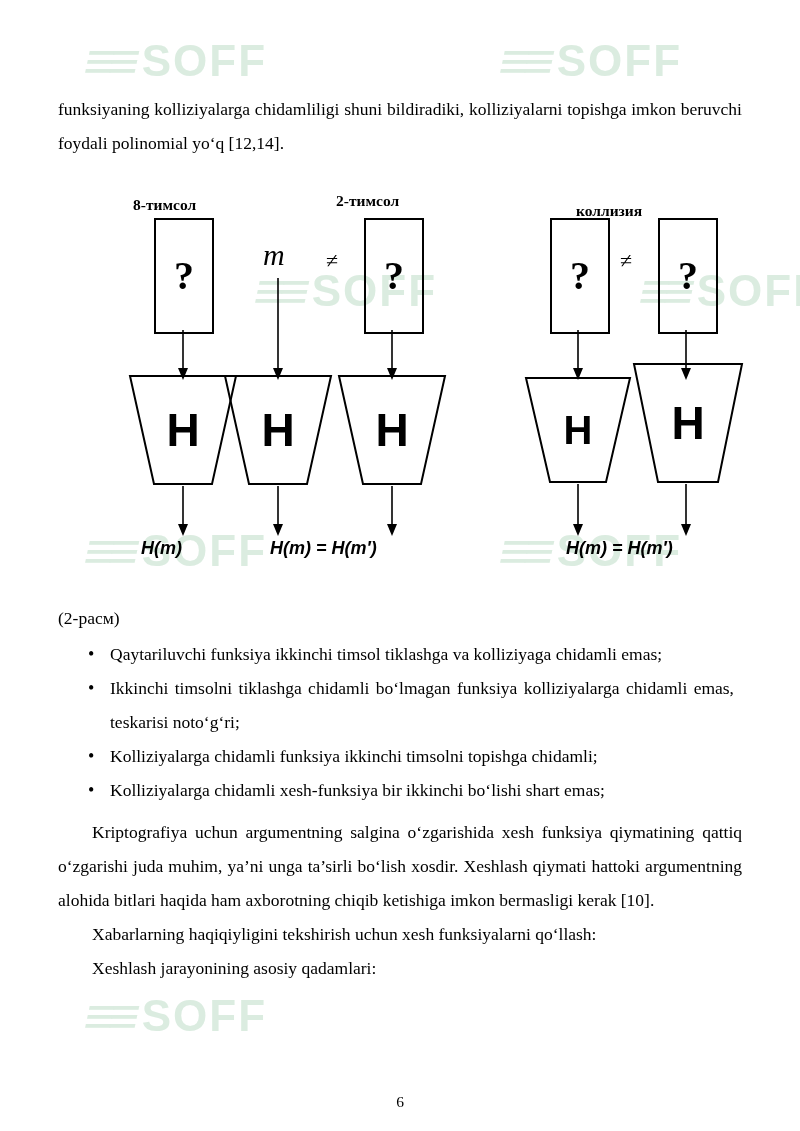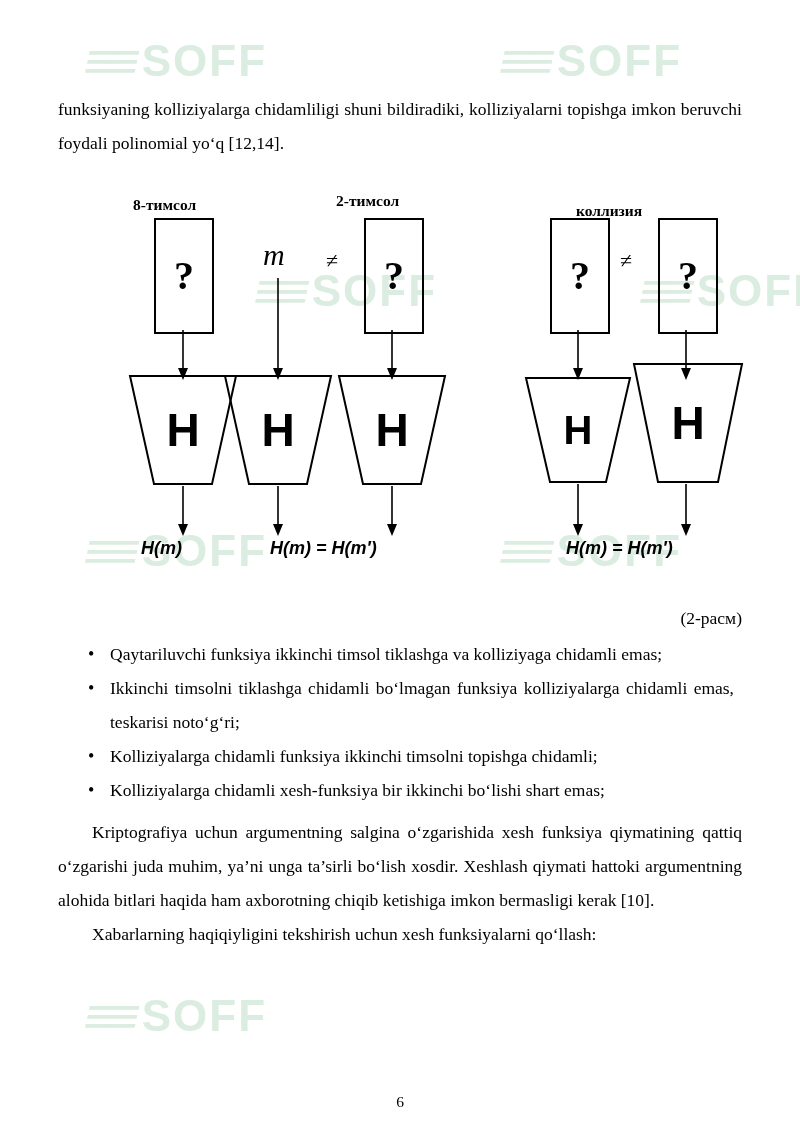--- a/index.html
+++ b/index.html
@@ -112,21 +112,21 @@
   }
   .out {
     position: absolute;
     font-family: Liberation Sans, sans-serif;
     font-weight: bold;
     font-style: italic;
     font-size: 18px;
     white-space: nowrap;
   }
   .figcaption {
-    text-align: right;
+    text-align: left;
     font-size: 17.5px;
     margin-top: 2px;
   }
 
   
   ul.bullets {
     margin: 8px;
     padding-left: 44px;
     list-style: none;
   }
@@ -295,15 +295,16 @@
 
   <ul class="bullets">
     <li>Qaytariluvchi funksiya ikkinchi timsol tiklashga va kolliziyaga chidamli emas;</li>
     <li>Ikkinchi timsolni tiklashga chidamli bo‘lmagan funksiya kolliziyalarga chidamli emas, teskarisi noto‘g‘ri;</li>
     <li>Kolliziyalarga chidamli funksiya ikkinchi timsolni topishga chidamli;</li>
     <li>Kolliziyalarga chidamli xesh-funksiya bir ikkinchi bo‘lishi shart emas;</li>
   </ul>
 
   <p class="body-text indent">Kriptografiya uchun argumentning salgina o‘zgarishida xesh funksiya qiymatining qattiq o‘zgarishi juda muhim, ya’ni unga ta’sirli bo‘lish xosdir. Xeshlash qiymati hattoki argumentning alohida bitlari haqida ham axborotning chiqib ketishiga imkon bermasligi kerak [10].</p>
   <p class="body-text indent">Xabarlarning haqiqiyligini tekshirish uchun xesh funksiyalarni qo‘llash:</p>
+  <p class="body-text indent">Xeshlash jarayonining asosiy qadamlari:</p>
 </div>
 
 <div class="pagenum">6</div>
 
 </body></html>

